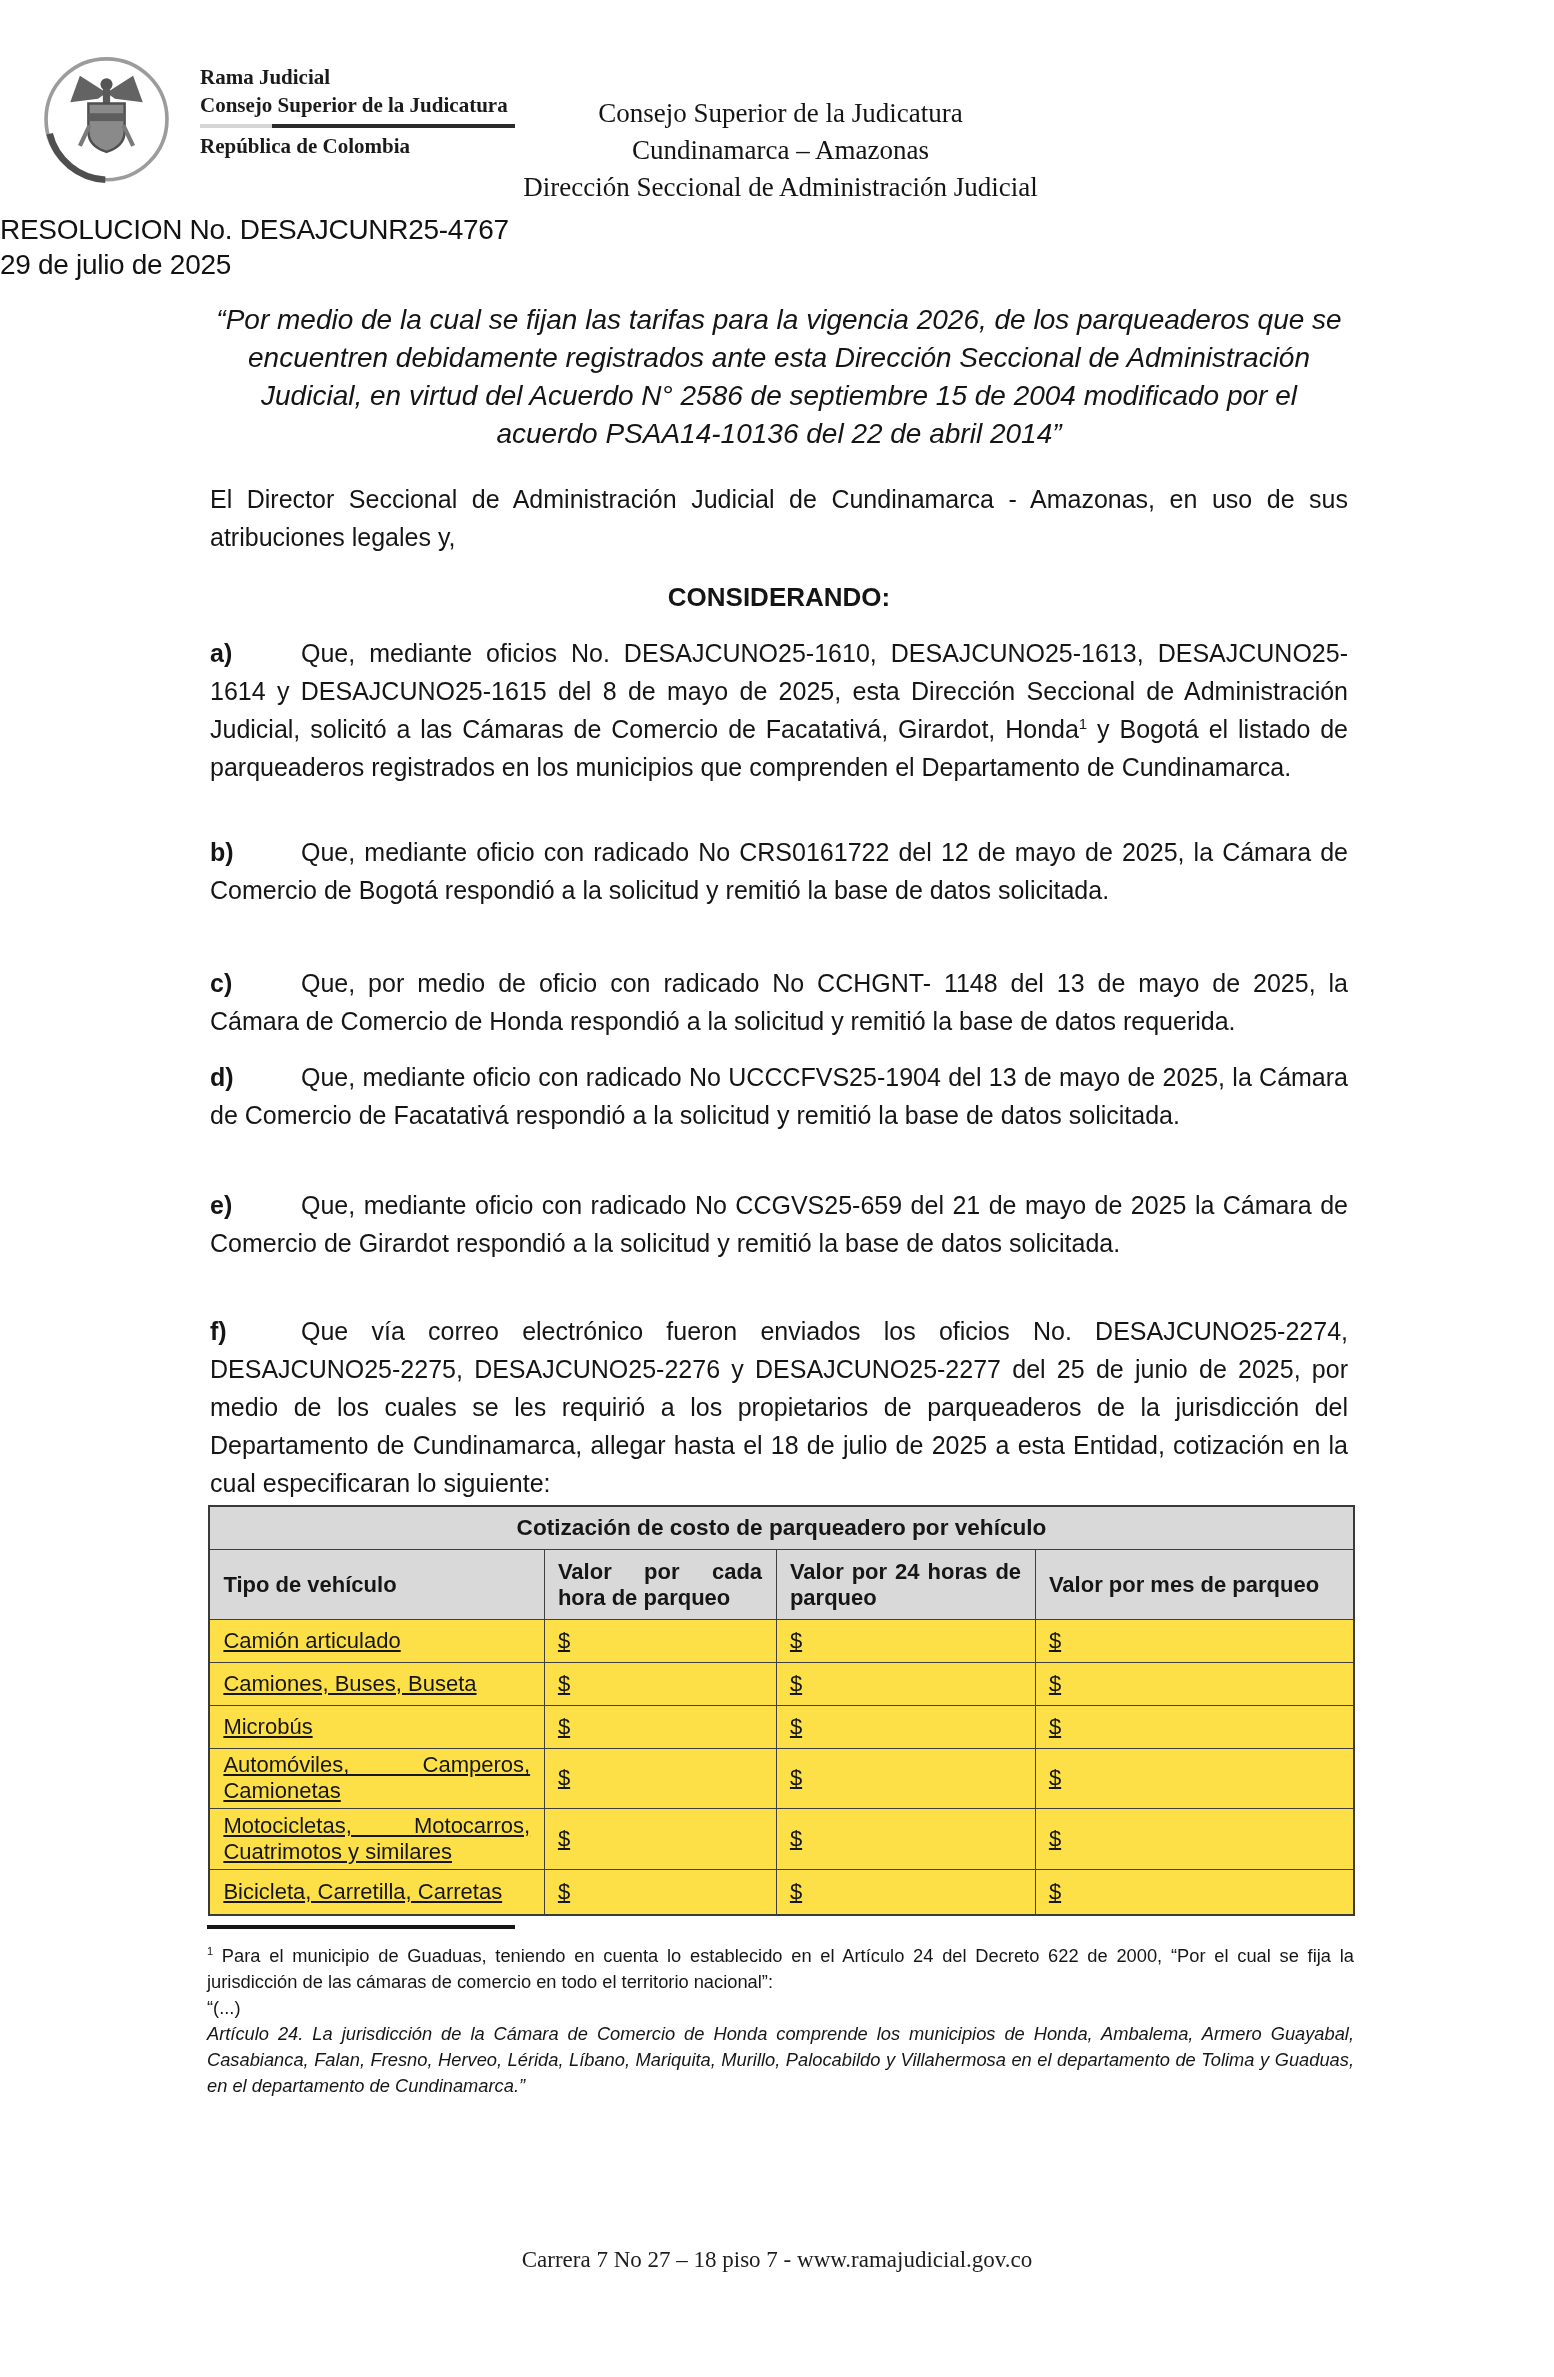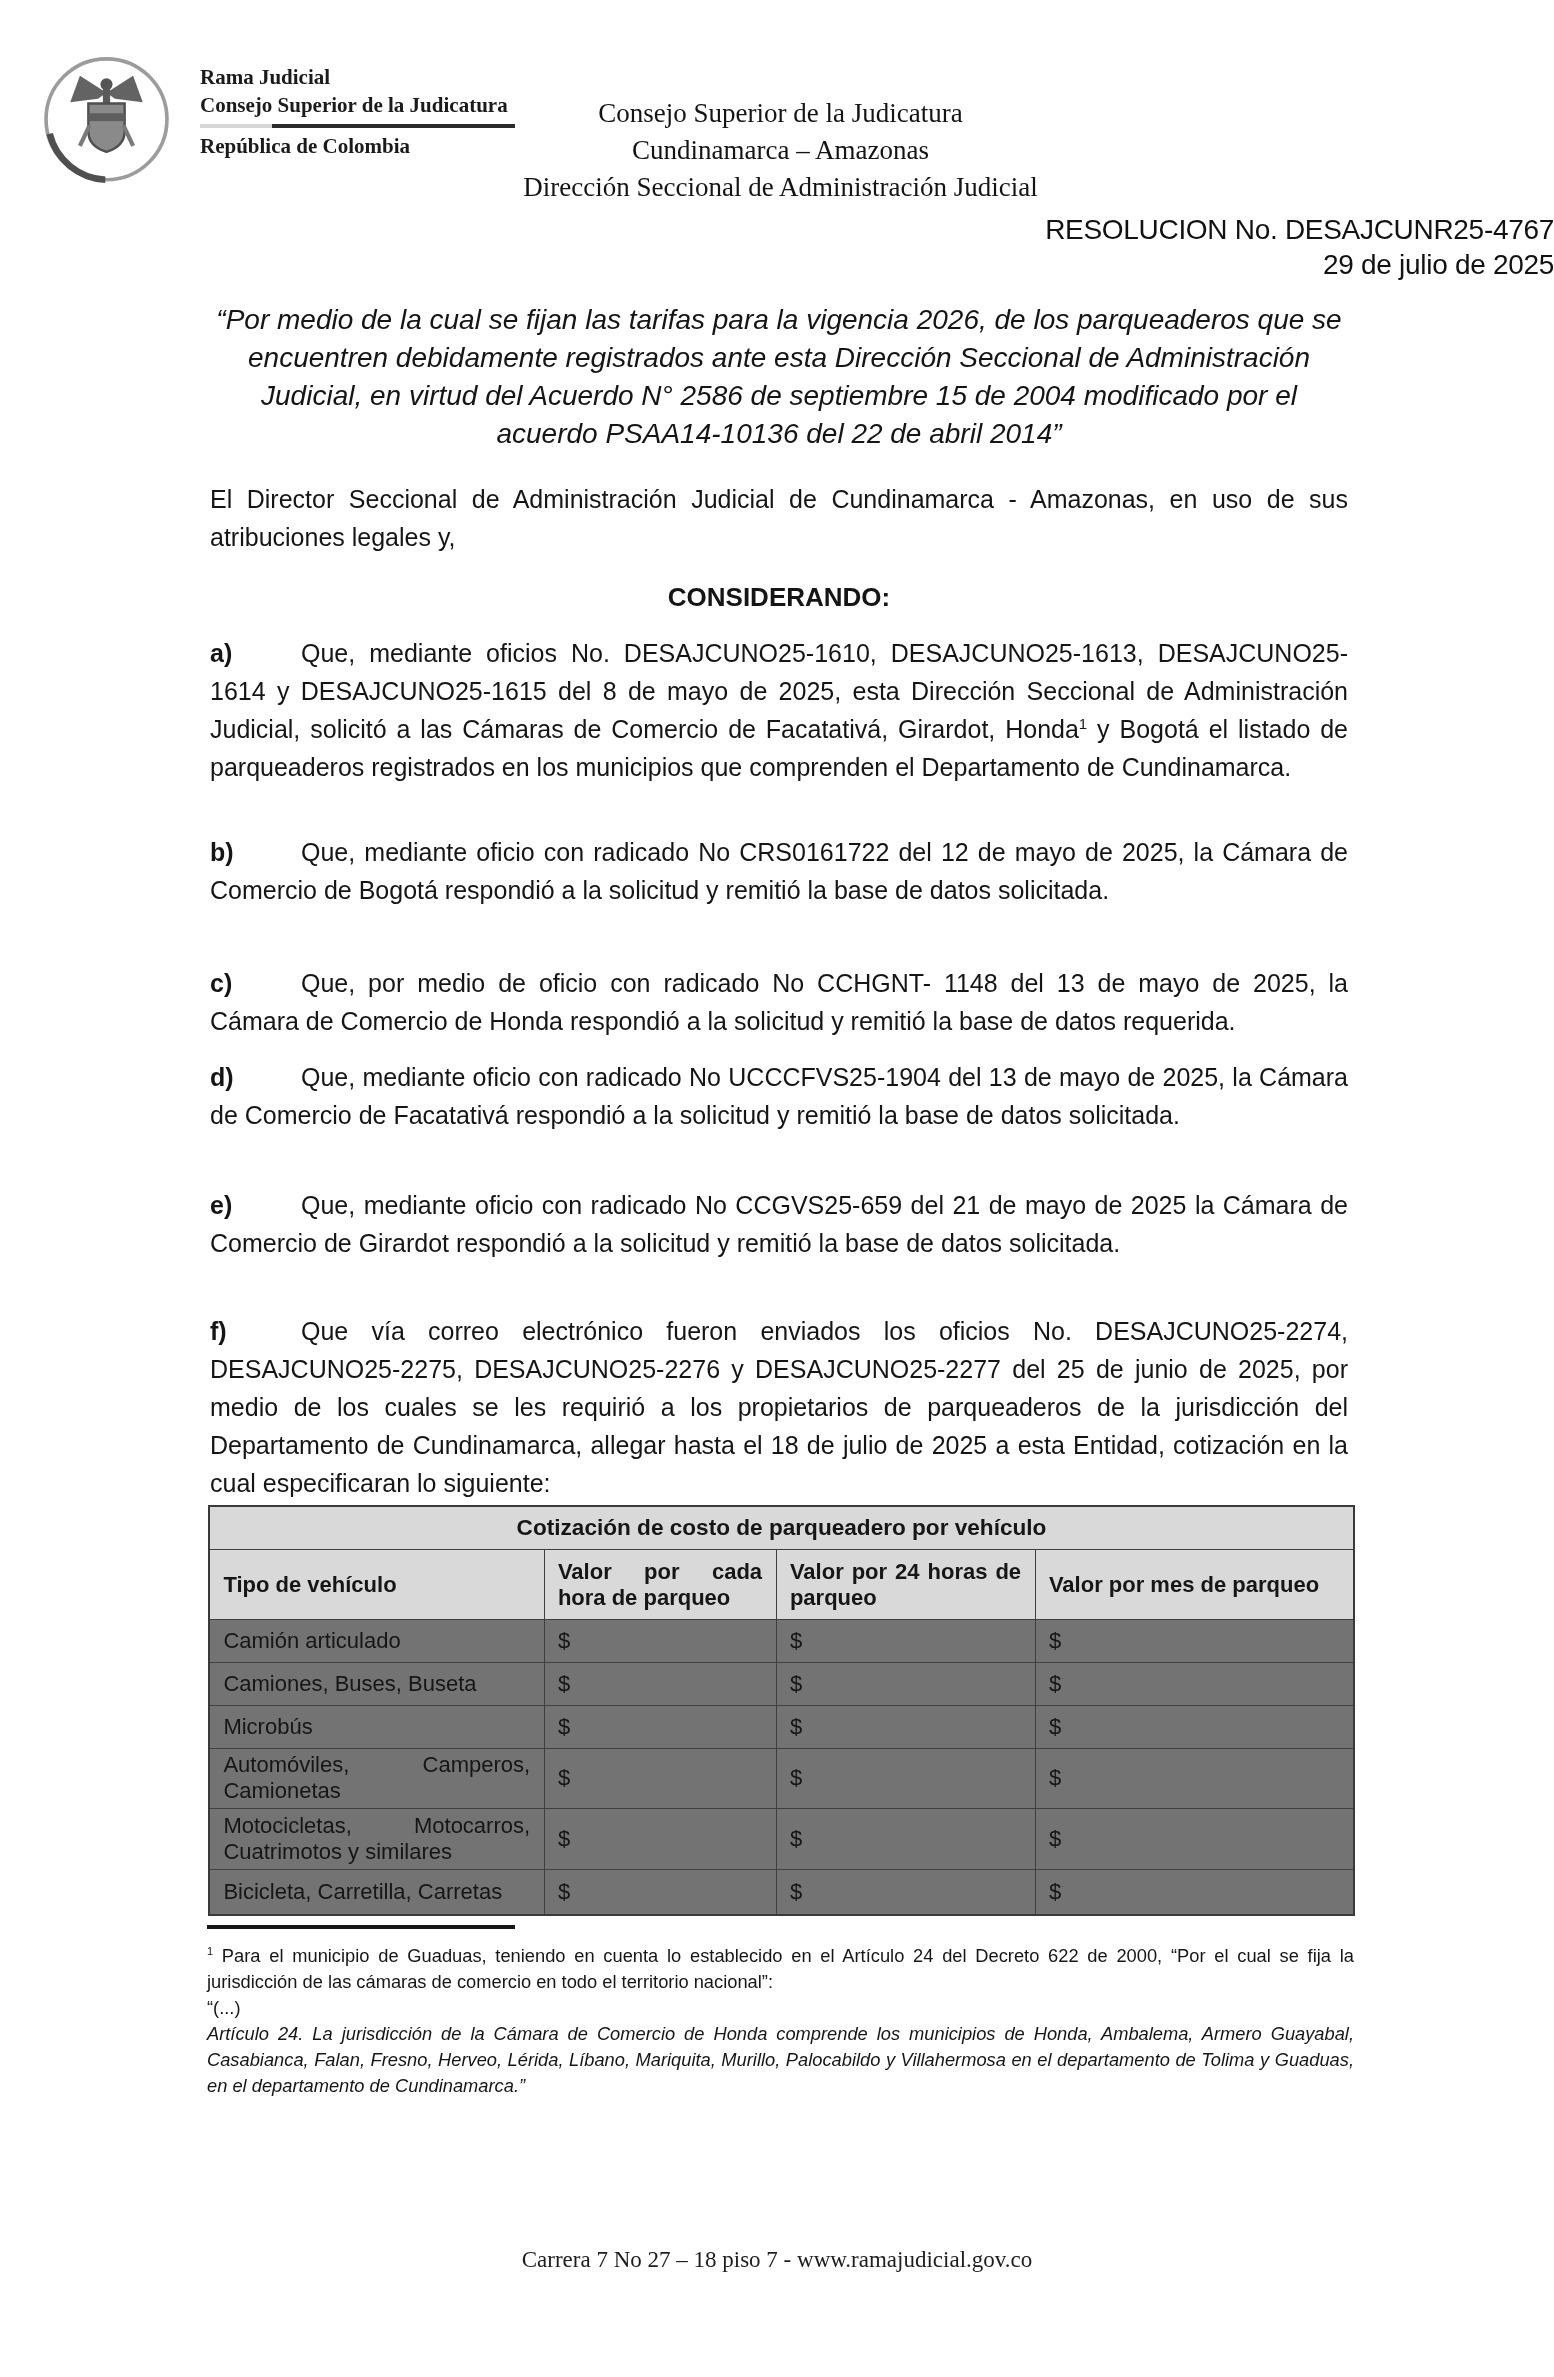--- a/index.html
+++ b/index.html
@@ -12,21 +12,21 @@
   
   #logo{left:40px;top:54px;width:133px;height:133px;}
   #logo-text{left:200px;top:63px;width:341px;font-family:"Liberation Serif",serif;
     font-weight:bold;font-size:21px;line-height:28px;color:#1b1b1b;}
   #logo-rule{margin:4.9px 0 3.7px 0;height:4.3px;width:315px;
     background:linear-gradient(to right,#d6d6d6 0 23%,#2b2b2b 23% 100%);}
   #entity{left:482px;top:95px;width:597px;text-align:center;
     font-family:"Liberation Serif",serif;font-size:27px;line-height:37px;color:#141414;}
 
   
-  #title-block{left:0;top:212px;width:1554px;text-align:right;
+  #title-block{left:0;top:212px;width:1554px;text-align:left;
     font-size:28px;line-height:35px;letter-spacing:-0.3px;color:#121212;}
 
   
   .para{position:absolute;left:210px;width:1138px;font-size:25px;line-height:38px;
     text-align:justify;color:#151515;}
   #quote{top:301px;text-align:center;font-style:italic;font-size:28px;}
   #intro{top:480px;}
   #considerando{top:578px;text-align:center;font-weight:bold;font-size:26px;}
   .item-label{font-weight:bold;display:inline-block;width:91px;}
   sup{font-size:60%;line-height:0;}
@@ -35,21 +35,21 @@
   #table-wrap{left:208px;top:1505px;width:1145px;}
   table{border-collapse:collapse;width:100%;table-layout:fixed;
     font-size:22px;color:#161616;}
   col.c1{width:335px;}col.c2{width:232px;}col.c3{width:259px;}col.c4{width:319px;}
   th,td{border:1.8px solid #3f3f3f;padding:3.7px 13.4px;vertical-align:middle;}
   table{border:2.4px solid #3a3a3a;padding-left:12px;}
   tr.title-row th{background:#d9d9d9;height:35px;text-align:center;
     font-weight:bold;font-size:22.6px;}
   tr.head-row th{background:#d9d9d9;height:61px;text-align:left;font-weight:bold;}
   tr.head-row th.h2,tr.head-row th.h3{text-align:justify;}
-  #table-body tr{height:43px;background:#737373;}
+  #table-body tr{height:43px;background:#fde047;text-decoration:underline;}
   #table-body tr:nth-child(4),#table-body tr:nth-child(5){height:59px;}
   #table-body tr:nth-child(6){height:46px;}
   #table-body td{text-align:left;}
   #table-body td.colcell-0{text-align:justify;}
 
   
   #footnote-sep{left:207px;top:1925px;width:308px;height:4.3px;background:#161616;}
   #footnote{left:207px;top:1943px;width:1147px;font-size:18.3px;line-height:26px;
     text-align:justify;color:#161616;}
   #footnote .italic{font-style:italic;}

